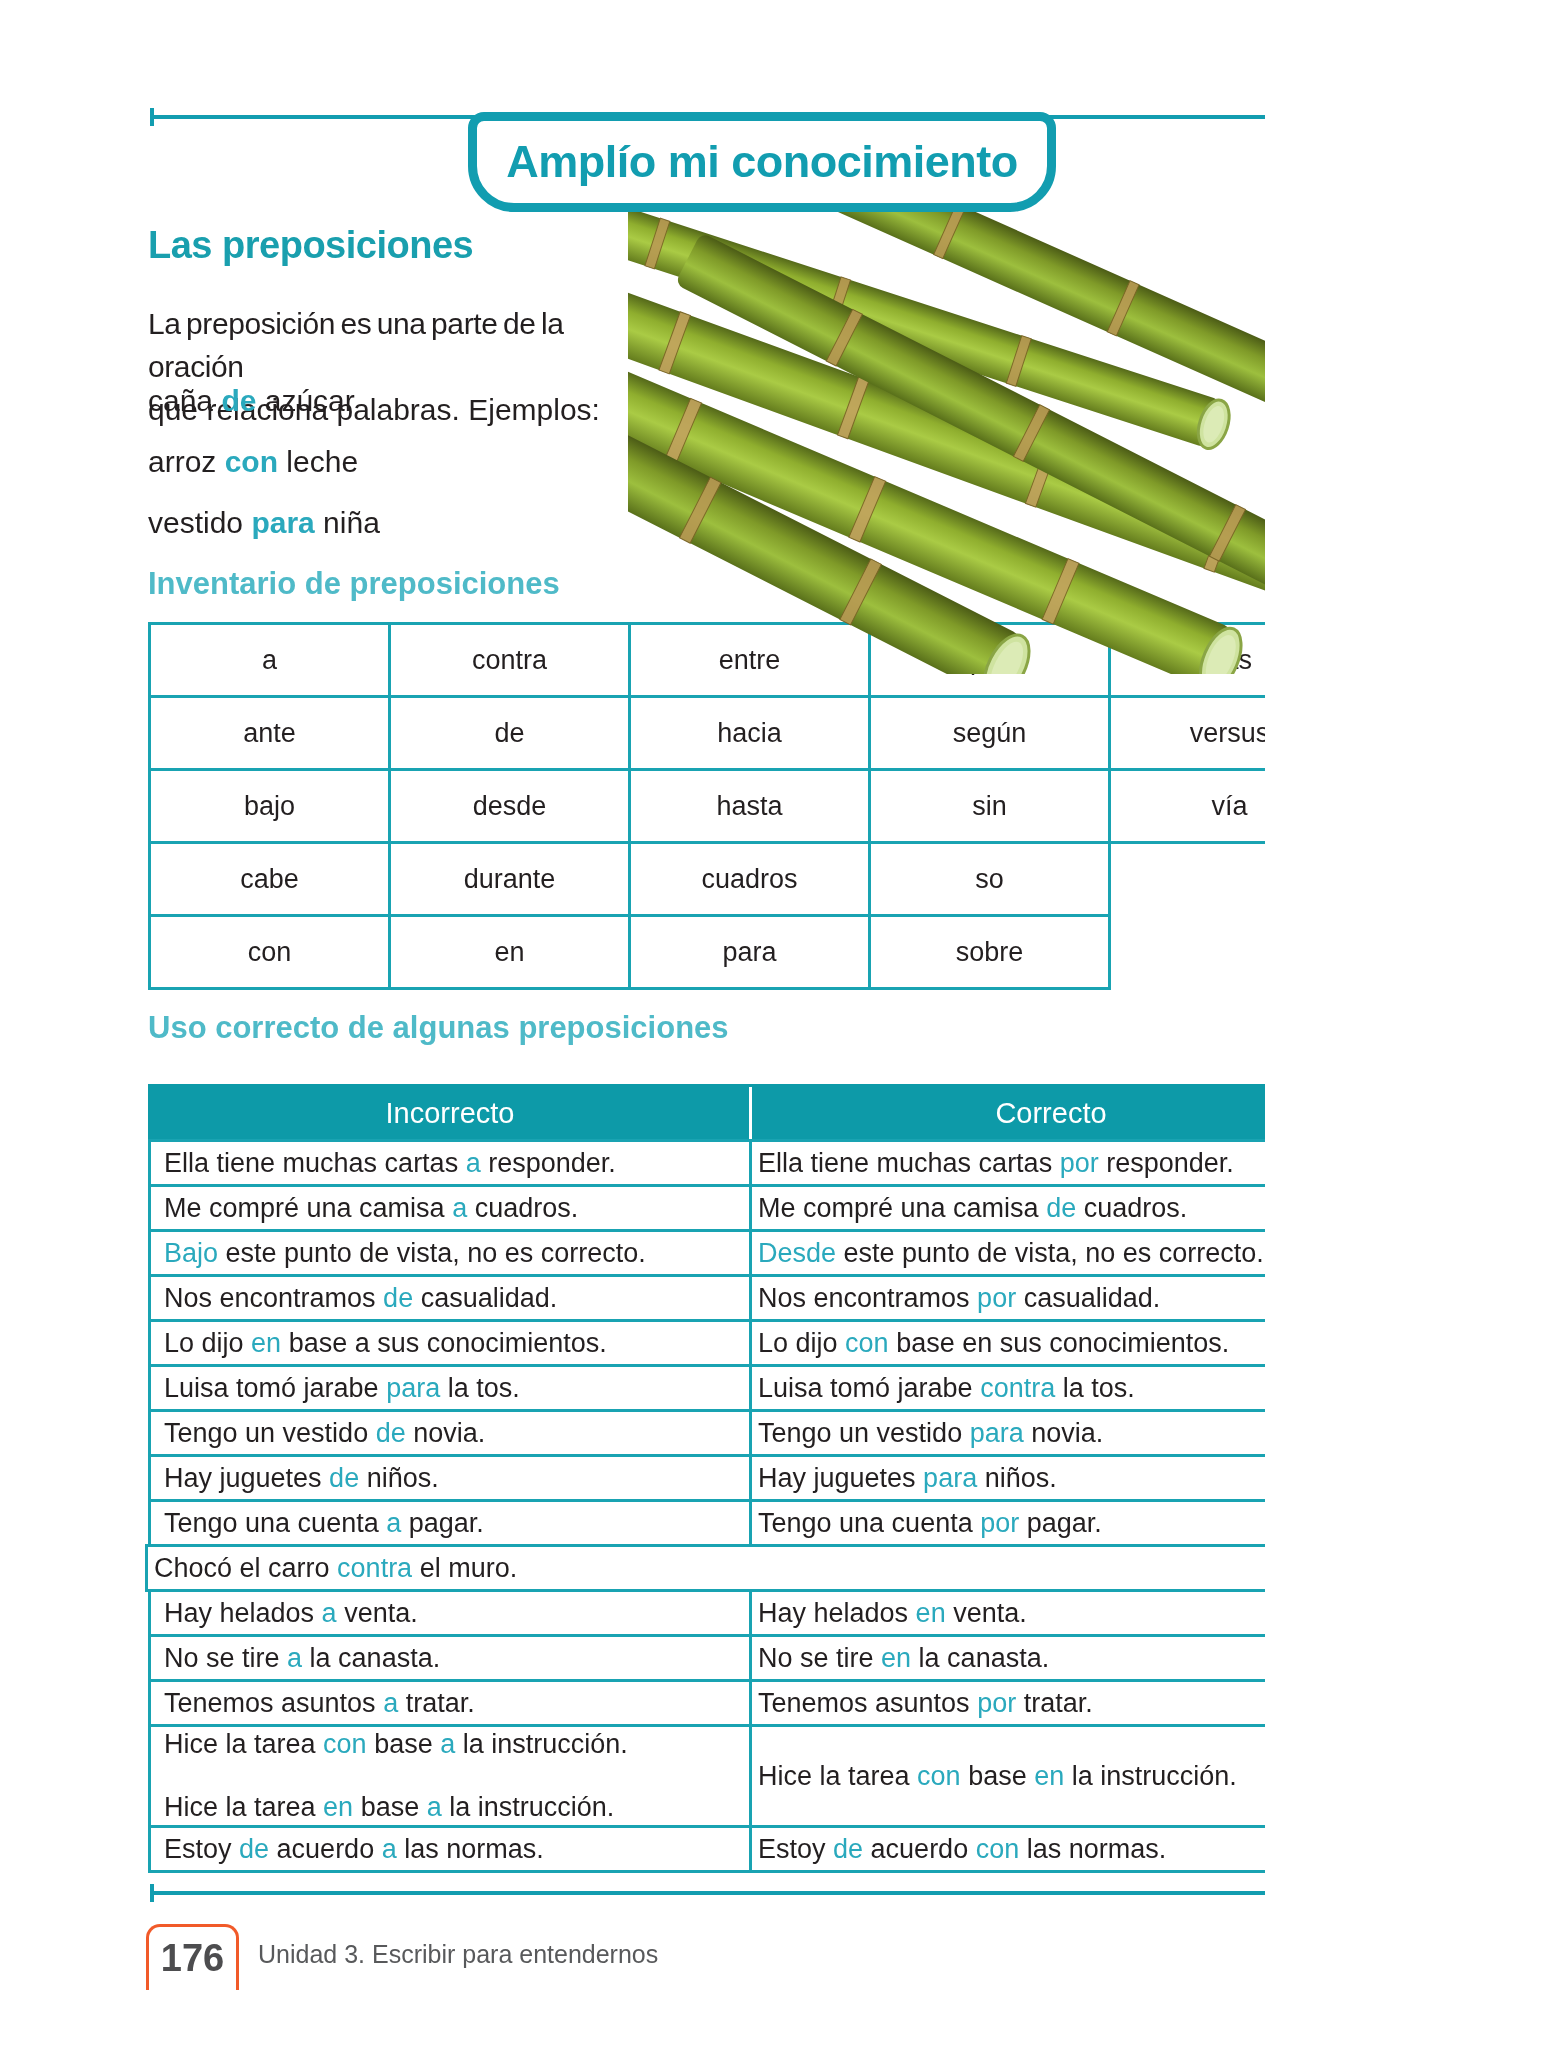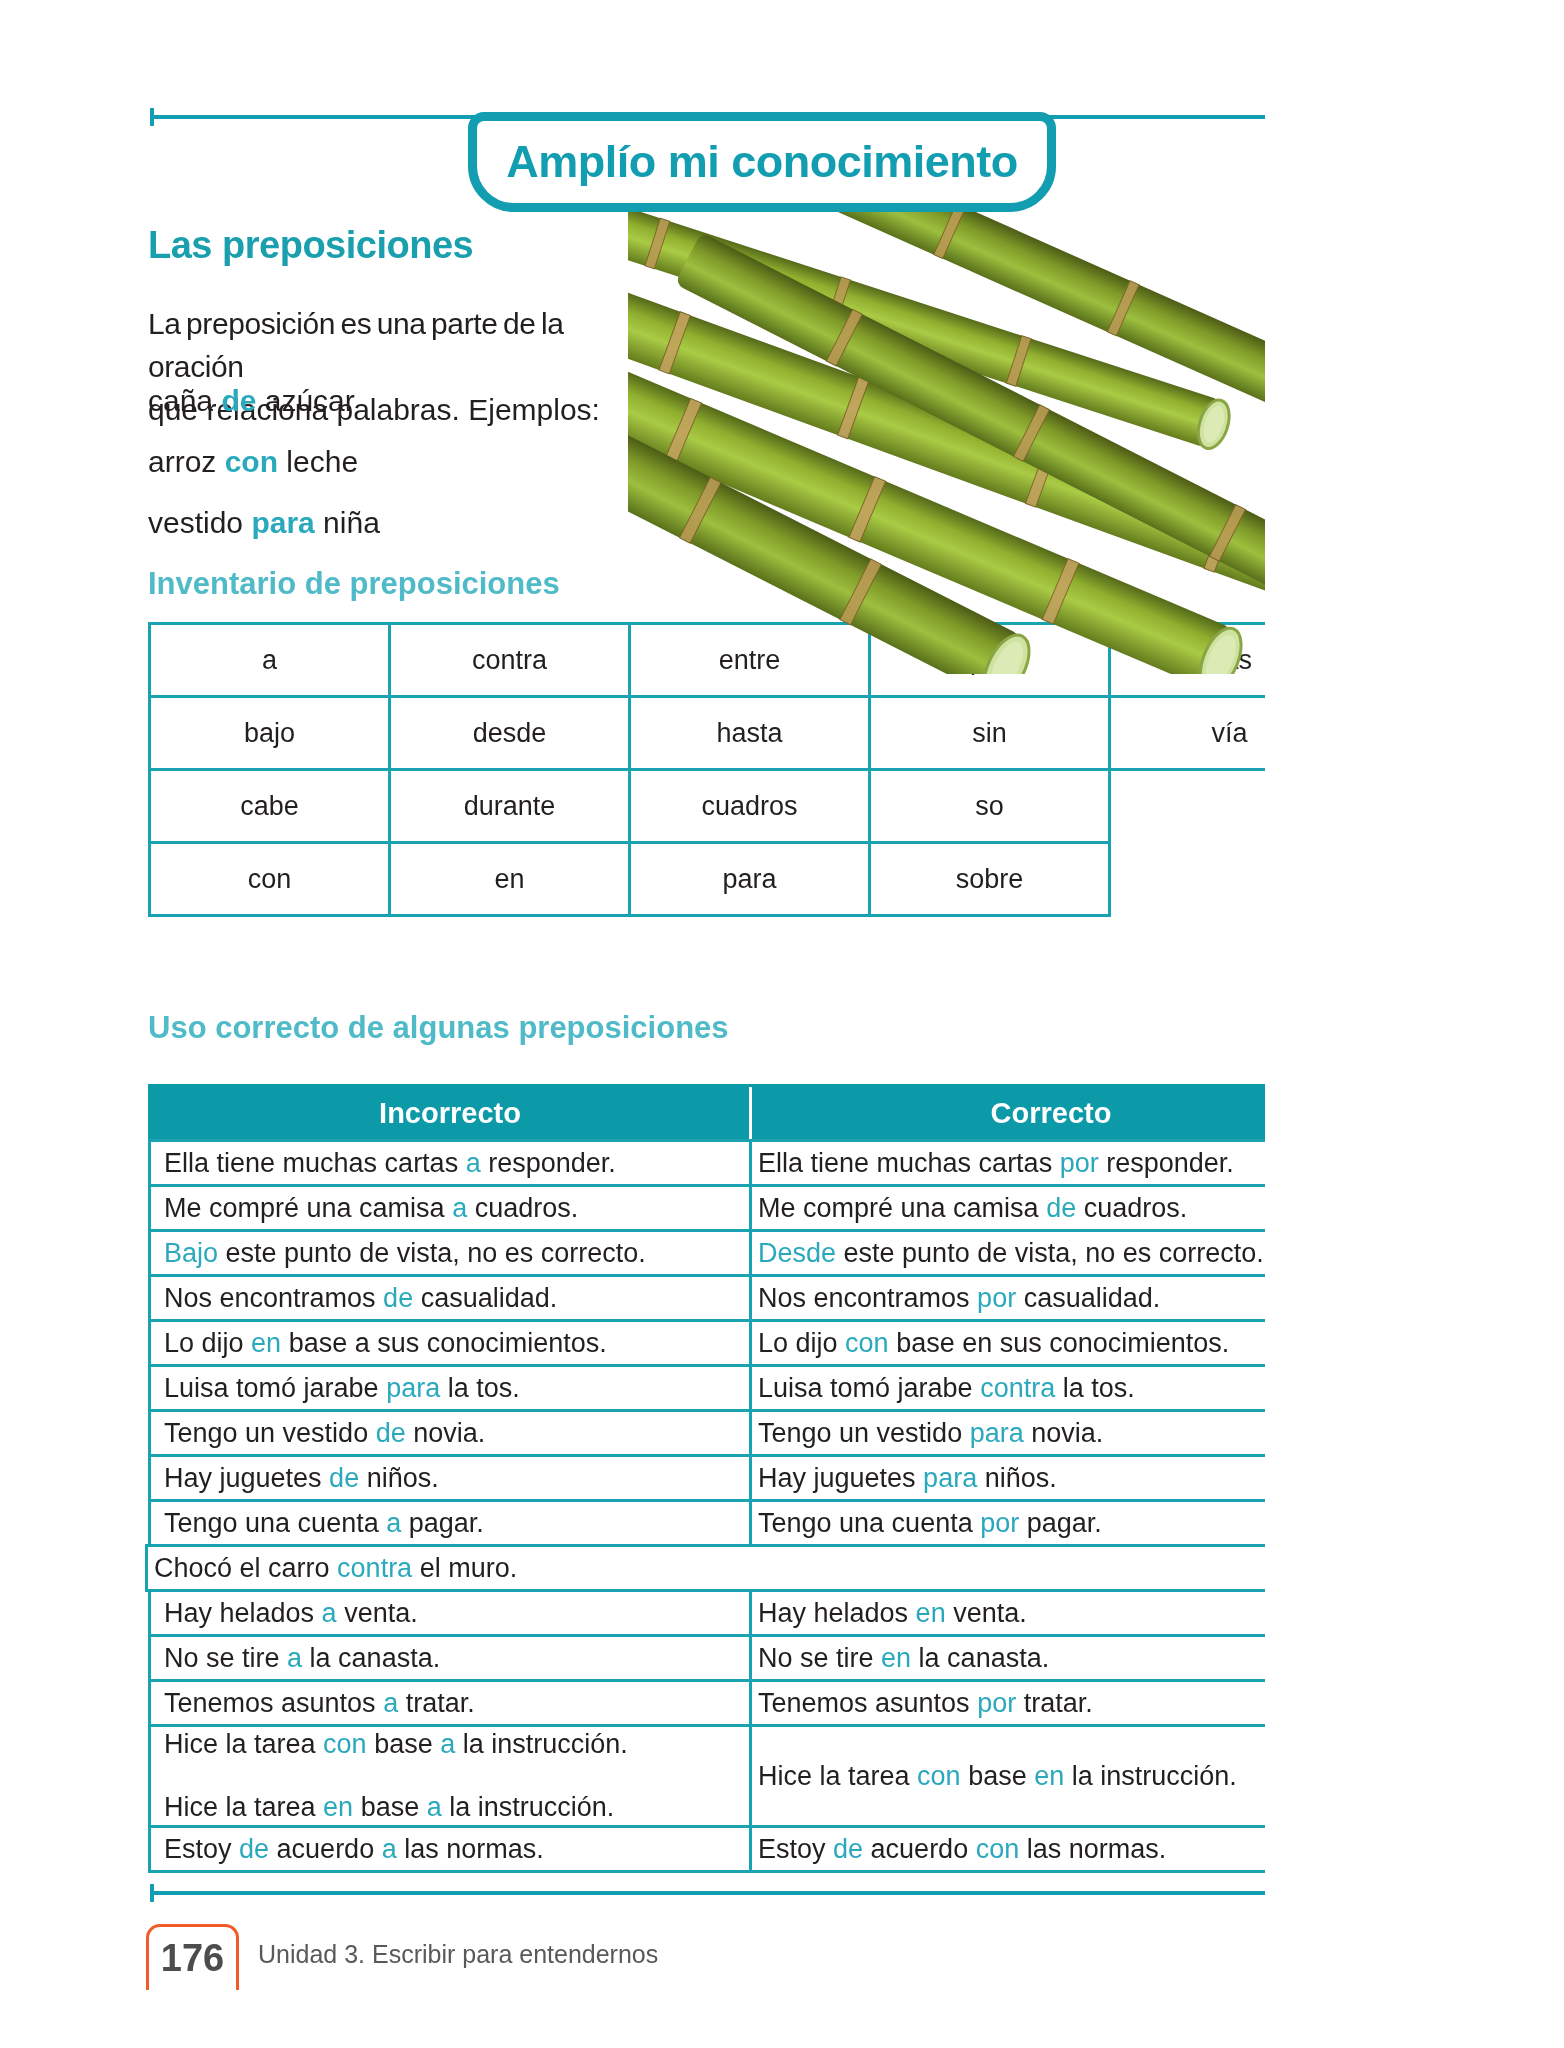--- a/index.html
+++ b/index.html
@@ -40,21 +40,21 @@
     display:flex;align-items:center;justify-content:center;font-size:27px;font-weight:500;
   }
   .inv-cell + .inv-cell{margin-left:-3px;}
   
   #usage-heading{position:absolute;left:148px;top:1010px;font-size:31px;font-weight:700;color:#4fbac8;}
   #usage-table{position:absolute;left:148px;top:1084px;width:1205px;}
   .use-header{
     box-sizing:border-box;display:flex;height:58px;border:3px solid #0d9aa8;background:#0d9aa8;
   }
   .use-header .half{flex:1;display:flex;align-items:center;justify-content:center;
-    color:#ffffff;font-size:29px;font-weight:700;}
+    color:#ffffff;font-size:29px;font-weight:400;}
   .use-header .hdivider{width:3px;background:#ffffff;}
   .use-row{display:flex;margin-top:-3px;}
   .use-cell{
     box-sizing:border-box;flex:0 0 604px;min-height:48px;border:3px solid #19a3b2;background:#fff;
     display:flex;flex-direction:column;justify-content:center;padding:2px 13px;
     font-size:27px;line-height:31px;
   }
   .use-cell.second{flex:1;margin-left:-3px;padding-left:6px;}
   .use-row.tall .use-cell{min-height:96px;}
   .use-row.tall .use-cell:not(.second){justify-content:space-around;gap:32px;}
@@ -167,20 +167,27 @@
   <div id="inventory-heading">Inventario de preposiciones</div>
   <div id="inventory-table">
       <div class="inv-row">
         <div class="inv-cell">a</div>
         <div class="inv-cell">contra</div>
         <div class="inv-cell">entre</div>
         <div class="inv-cell">por</div>
         <div class="inv-cell">tras</div>
       </div>
       <div class="inv-row">
+        <div class="inv-cell">ante</div>
+        <div class="inv-cell">de</div>
+        <div class="inv-cell">hacia</div>
+        <div class="inv-cell">según</div>
+        <div class="inv-cell">versus</div>
+      </div>
+      <div class="inv-row">
         <div class="inv-cell">bajo</div>
         <div class="inv-cell">desde</div>
         <div class="inv-cell">hasta</div>
         <div class="inv-cell">sin</div>
         <div class="inv-cell">vía</div>
       </div>
       <div class="inv-row">
         <div class="inv-cell">cabe</div>
         <div class="inv-cell">durante</div>
         <div class="inv-cell">cuadros</div>

